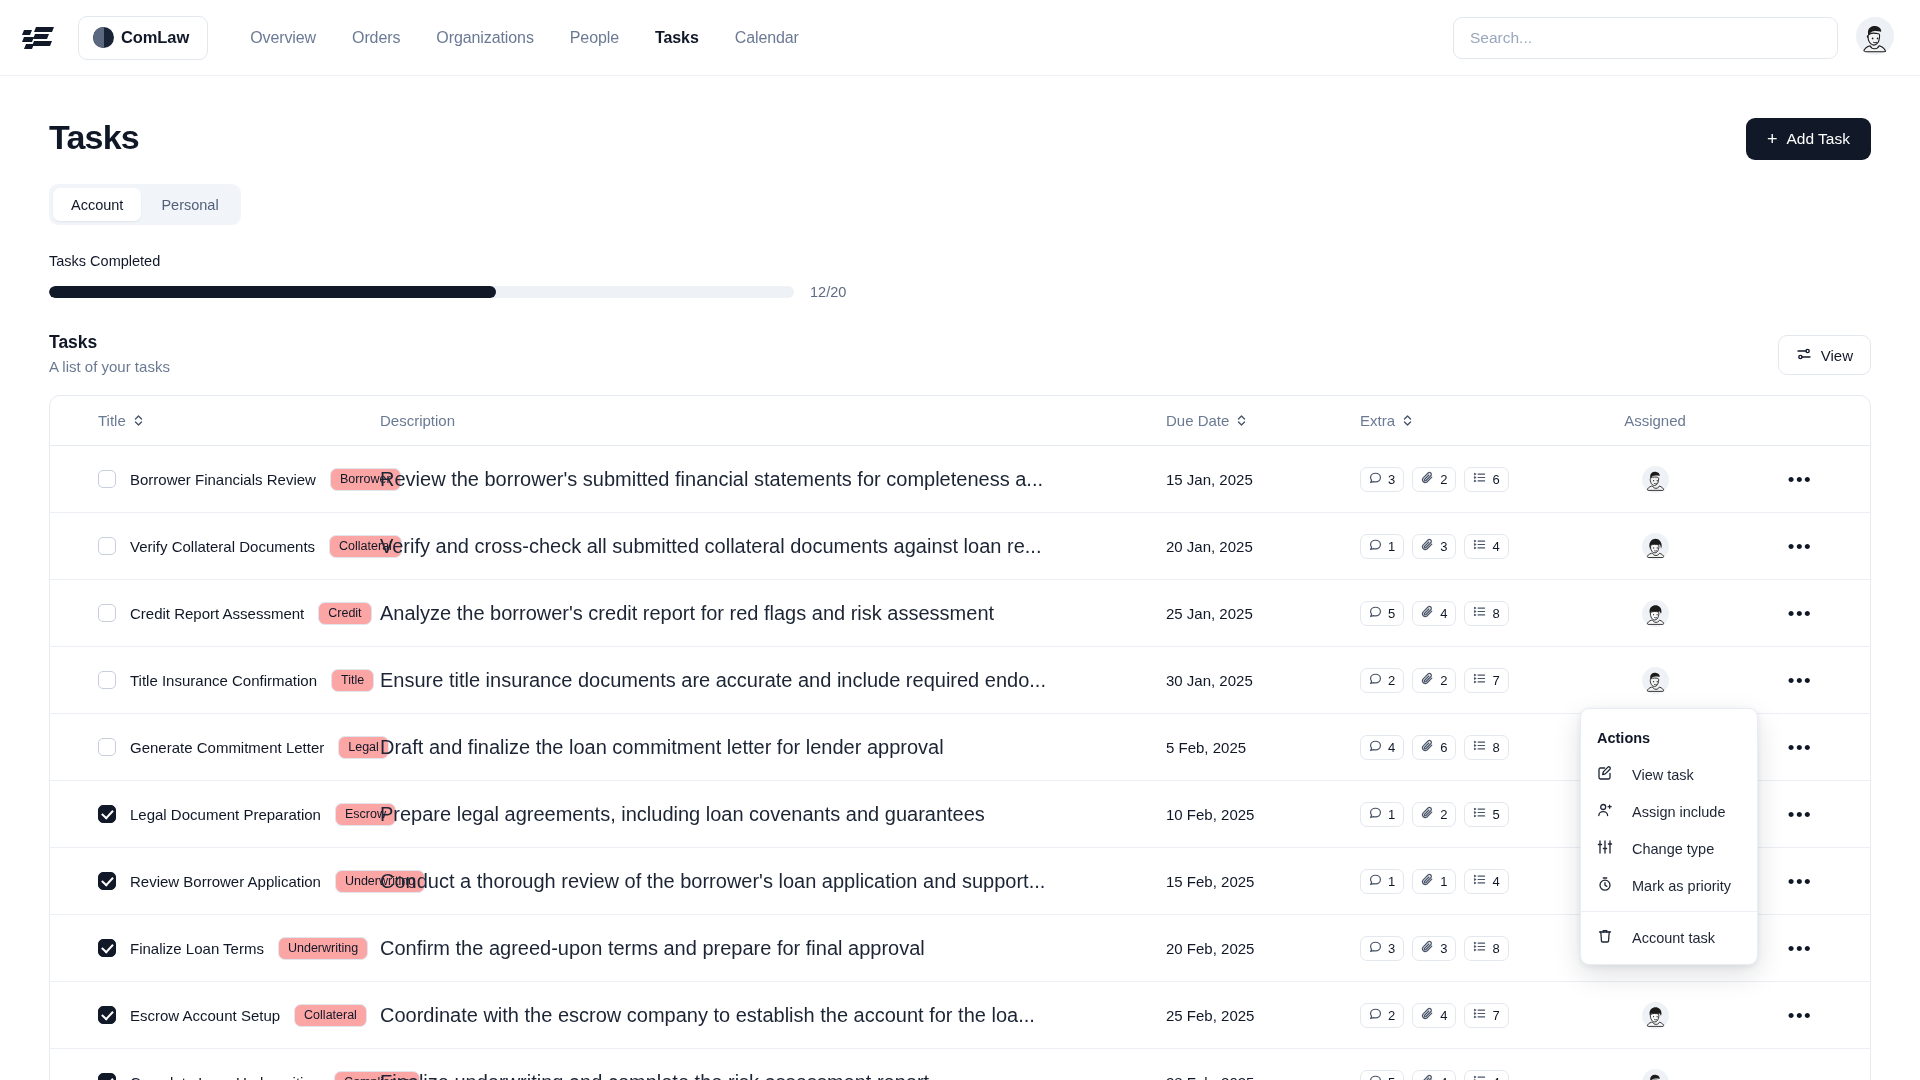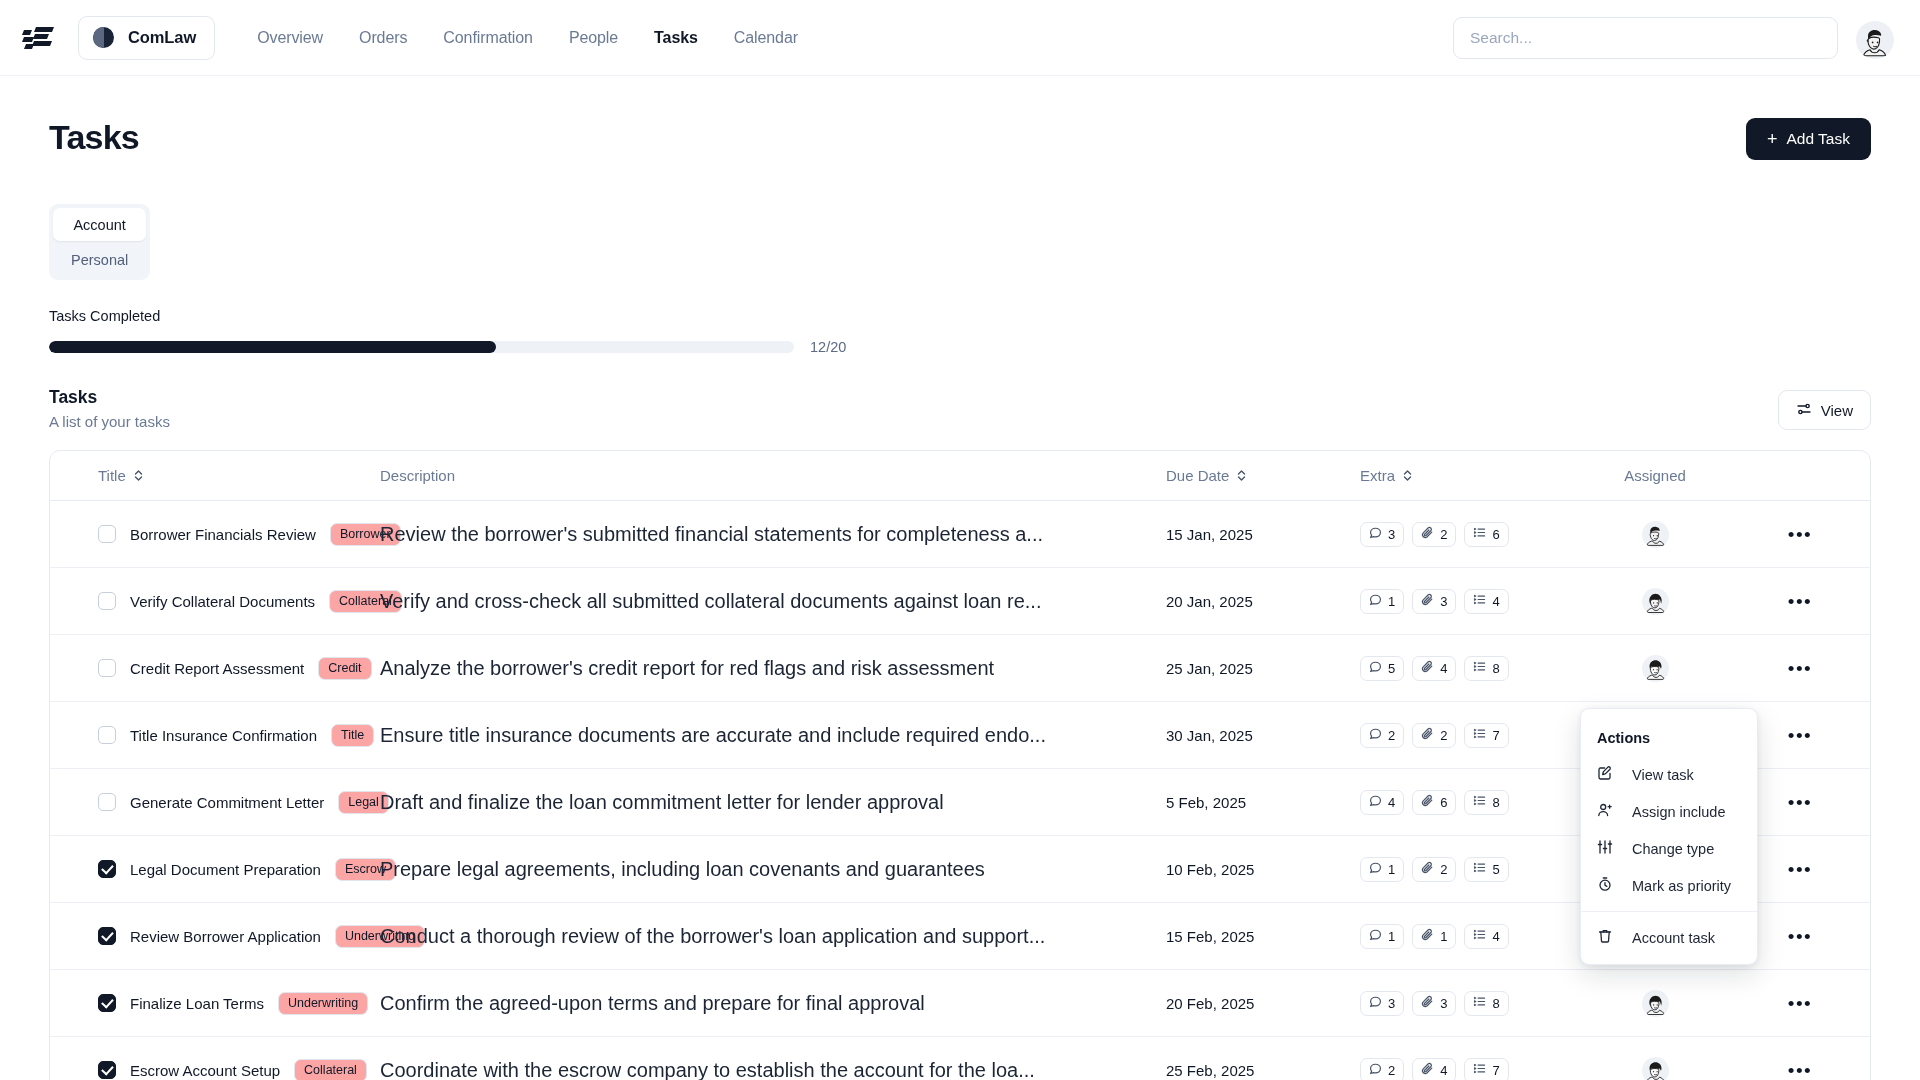--- a/index.html
+++ b/index.html
@@ -17,21 +17,21 @@
     width: 100%;
     display: flex;
     align-items: center;
     padding: 0 26px 0 22px;
     border-bottom: 1px solid #eef1f6;
     background: #fff;
   }
   .brand-logo { width: 34px; height: 30px; margin-right: 22px; flex: none; }
 
   .org-chip {
-    display: flex; align-items: center; gap: 14px;
+    display: flex; align-items: center; gap: 7px;
     height: 44px; padding: 0 18px 0 14px;
     border: 1px solid #e3e8ef; border-radius: 9px;
     background: #fff;
     cursor: pointer;
   }
   .org-avatar {
     width: 21px; height: 21px; border-radius: 50%;
     background: #1a2437;
     position: relative; overflow: hidden; flex: none;
   }
@@ -43,21 +43,21 @@
   }
   .org-name { font-size: 16.5px; font-weight: 700; color: #101828; letter-spacing: -0.1px; }
 
   .nav { display: flex; align-items: center; gap: 36px; margin-left: 42px; }
   .nav a {
     font-size: 16px; color: #6b7a94; text-decoration: none; cursor: pointer;
     letter-spacing: -0.1px;
   }
   .nav a.active { color: #101828; font-weight: 700; }
 
-  .search-wrap { margin-left: auto; display: flex; align-items: flex-end; gap: 18px; }
+  .search-wrap { margin-left: auto; display: flex; align-items: flex-start; gap: 18px; }
   .search-input {
     width: 385px; height: 42px;
     border: 1px solid #e3e8ef; border-radius: 9px;
     padding: 0 16px; font-size: 15.5px;
     color: #101828; background: #fff;
     font-family: "Liberation Sans", sans-serif;
     outline: none;
   }
   .search-input::placeholder { color: #9aa7bd; }
 
@@ -83,27 +83,26 @@
     height: 42px; padding: 0 21px;
     background: #111827; color: #fff;
     border: none; border-radius: 9px;
     font-size: 15.5px; font-weight: 500; cursor: pointer;
     font-family: "Liberation Sans", sans-serif;
   }
   .plus-glyph { font-size: 18px; line-height: 1; font-weight: 400; }
 
   
   .seg {
-    margin-top: 44px;
+    margin-top: 24px;
     display: inline-flex;
     background: #f1f4f9;
     border-radius: 9px;
     padding: 4px;
     gap: 2px;
-    flex-direction: column;
   }
   .seg-btn {
     height: 33px; padding: 0 18px;
     border: none; border-radius: 7px;
     font-size: 14.5px; color: #52607a; background: transparent;
     cursor: pointer; font-family: "Liberation Sans", sans-serif;
   }
   .seg-btn.active {
     background: #ffffff; color: #101828; font-weight: 500;
     box-shadow: 0 1px 2px rgba(16,24,40,.07);
@@ -271,21 +270,21 @@
   </span>
 
   <div class="org-chip">
     <span class="org-avatar"></span>
     <span class="org-name">ComLaw</span>
   </div>
 
   <nav class="nav">
     <a>Overview</a>
     <a>Orders</a>
-    <a>Confirmation</a>
+    <a>Organizations</a>
     <a>People</a>
     <a class="active">Tasks</a>
     <a>Calendar</a>
   </nav>
 
   <div class="search-wrap">
     <input class="search-input" type="text" placeholder="Search..." style="">
     <span class="user-avatar">
       <svg viewBox="0 0 34 34" aria-hidden="true">
         <g fill="#1b1b1b">

